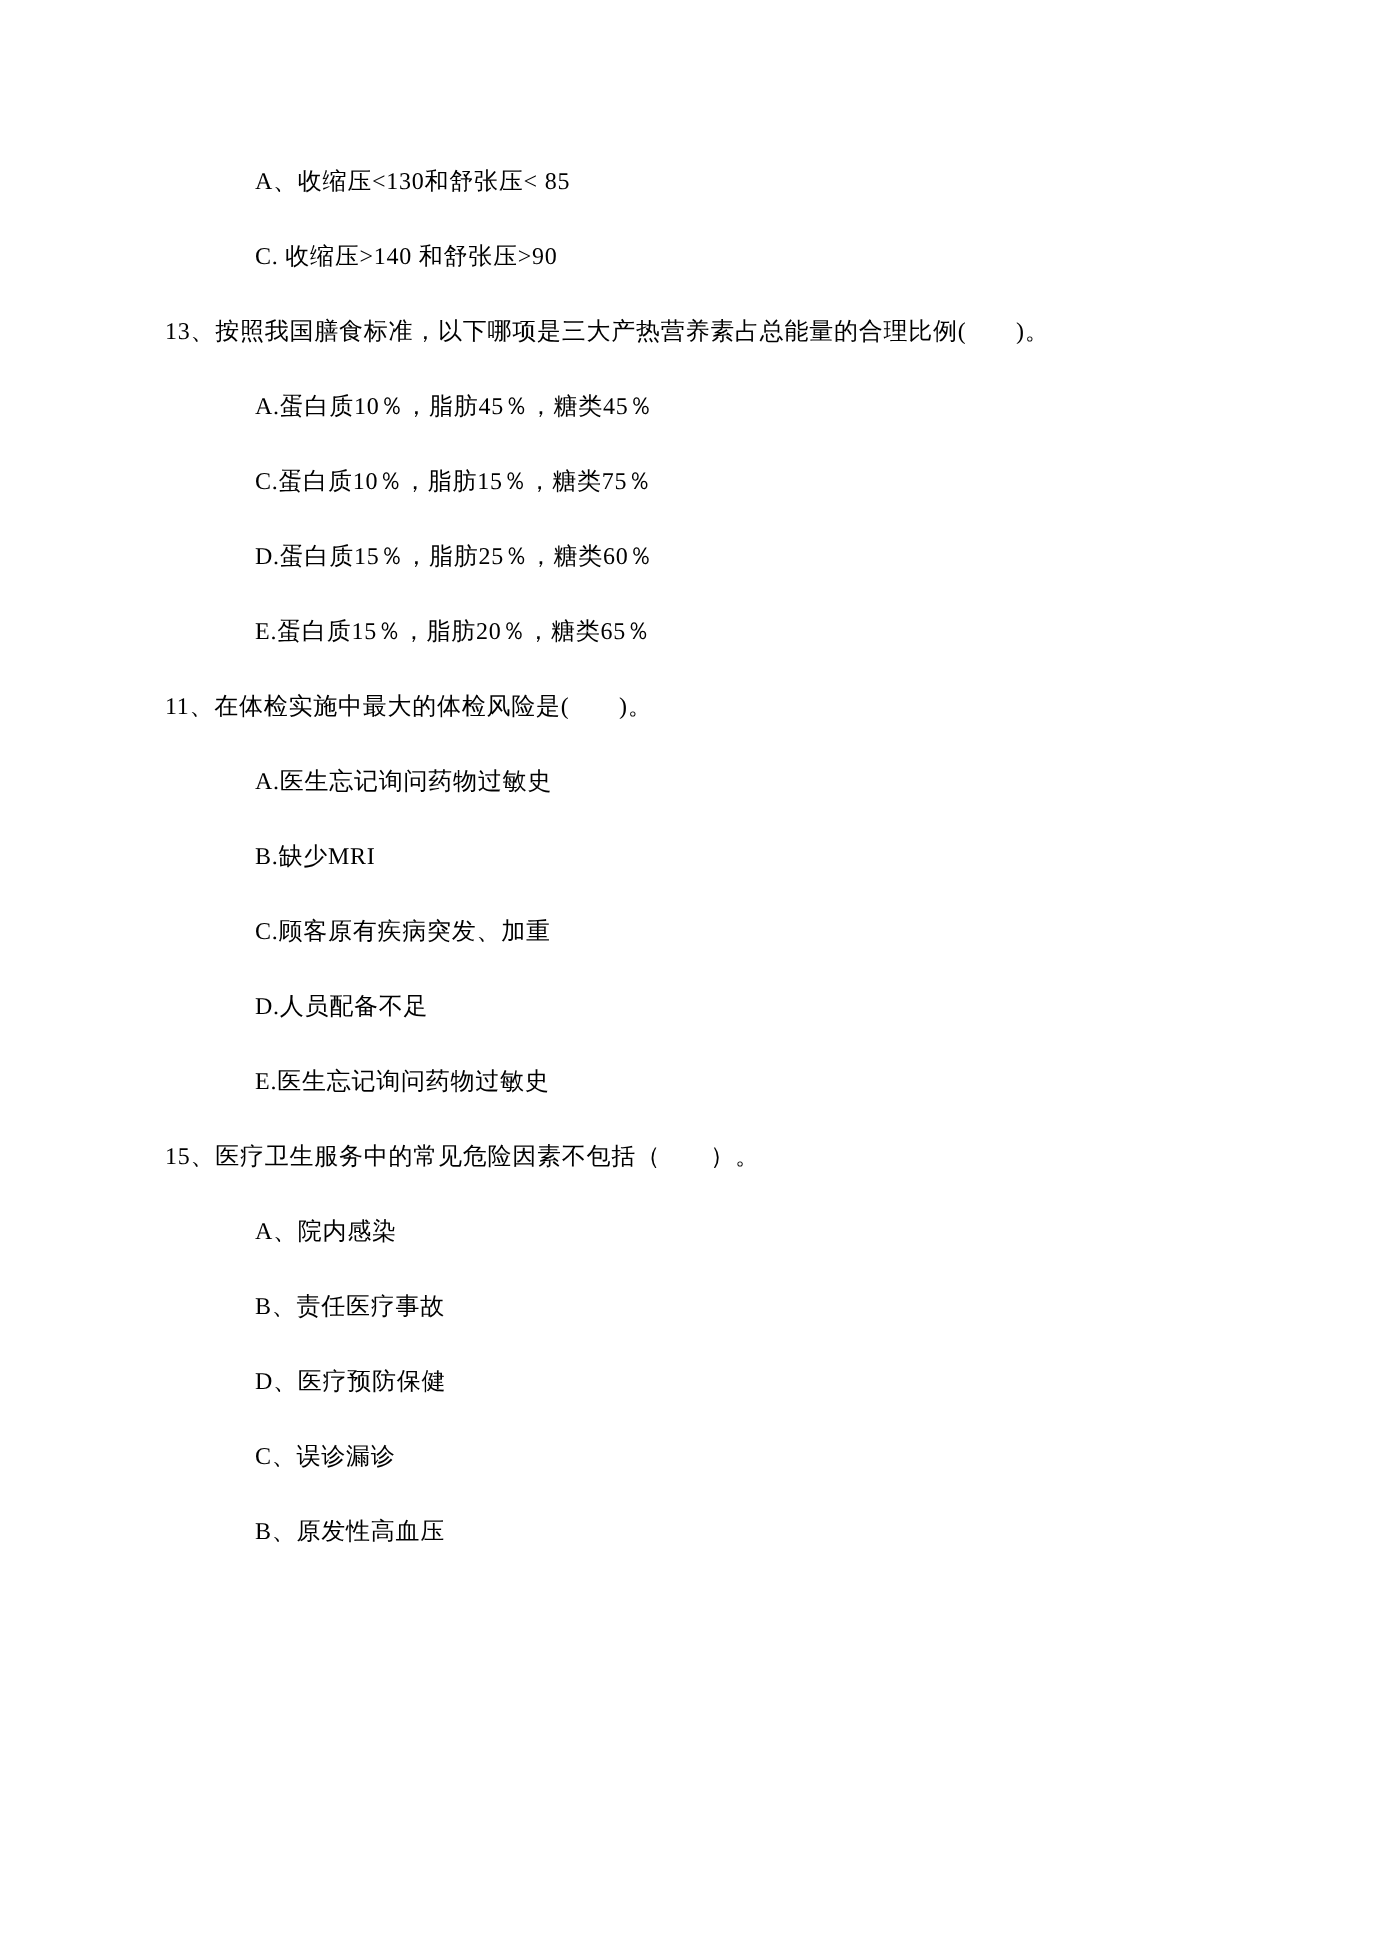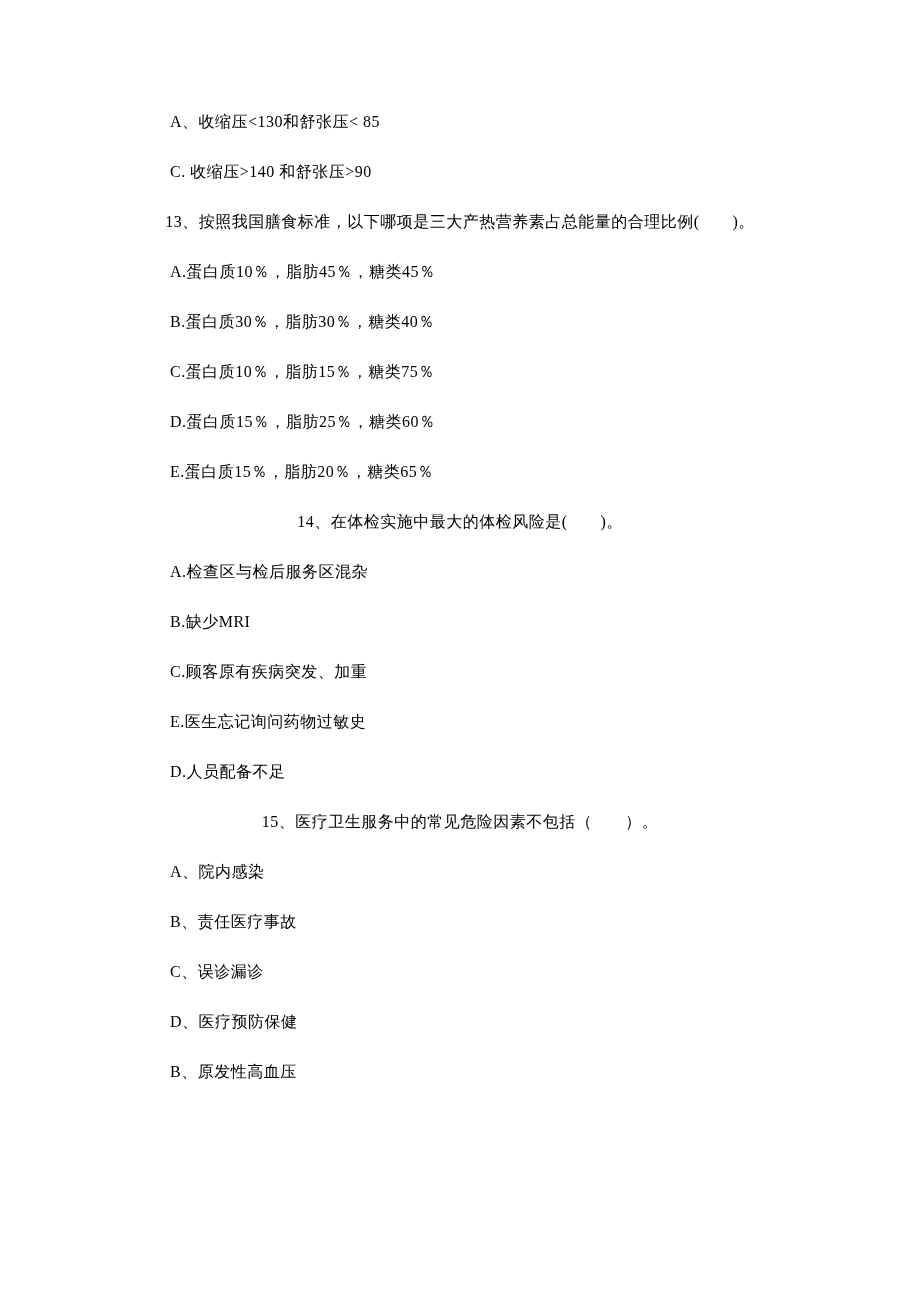--- a/index.html
+++ b/index.html
@@ -14,50 +14,48 @@
   .page {
     width: 920px;
     min-height: 1302px;
     box-sizing: border-box;
     padding: 110px 110px 40px 110px;
     position: relative;
   }
   .question-line {
     margin: 0 0 26px 0;
     letter-spacing: 0.5px;
-    text-align: center;
   }
   .option-line {
     margin: 0 0 26px 60px;
     letter-spacing: 0.5px;
   }
 </style>
 </head>
 <body>
 
 <div class="page">
 
   <div class="option-line">A、收缩压&lt;130和舒张压&lt; 85</div>
   <div class="option-line">C. 收缩压&gt;140 和舒张压&gt;90</div>
 
   <div class="question-line">13、按照我国膳食标准，以下哪项是三大产热营养素占总能量的合理比例(　　)。</div>
   <div class="option-line">A.蛋白质10％，脂肪45％，糖类45％</div>
-  <div class="option-line">B.蛋白质30％，脂肪30％，糖类40％</div>
   <div class="option-line">C.蛋白质10％，脂肪15％，糖类75％</div>
   <div class="option-line">D.蛋白质15％，脂肪25％，糖类60％</div>
   <div class="option-line">E.蛋白质15％，脂肪20％，糖类65％</div>
 
-  <div class="question-line">14、在体检实施中最大的体检风险是(　　)。</div>
-  <div class="option-line">A.检查区与检后服务区混杂</div>
+  <div class="question-line">11、在体检实施中最大的体检风险是(　　)。</div>
+  <div class="option-line">A.医生忘记询问药物过敏史</div>
   <div class="option-line">B.缺少MRI</div>
   <div class="option-line">C.顾客原有疾病突发、加重</div>
+  <div class="option-line">D.人员配备不足</div>
   <div class="option-line">E.医生忘记询问药物过敏史</div>
-  <div class="option-line">D.人员配备不足</div>
 
   <div class="question-line">15、医疗卫生服务中的常见危险因素不包括（　　）。</div>
   <div class="option-line">A、院内感染</div>
   <div class="option-line">B、责任医疗事故</div>
+  <div class="option-line">D、医疗预防保健</div>
   <div class="option-line">C、误诊漏诊</div>
-  <div class="option-line">D、医疗预防保健</div>
 
   <div class="option-line">B、原发性高血压</div>
 
 </div>
 
 </body></html>

